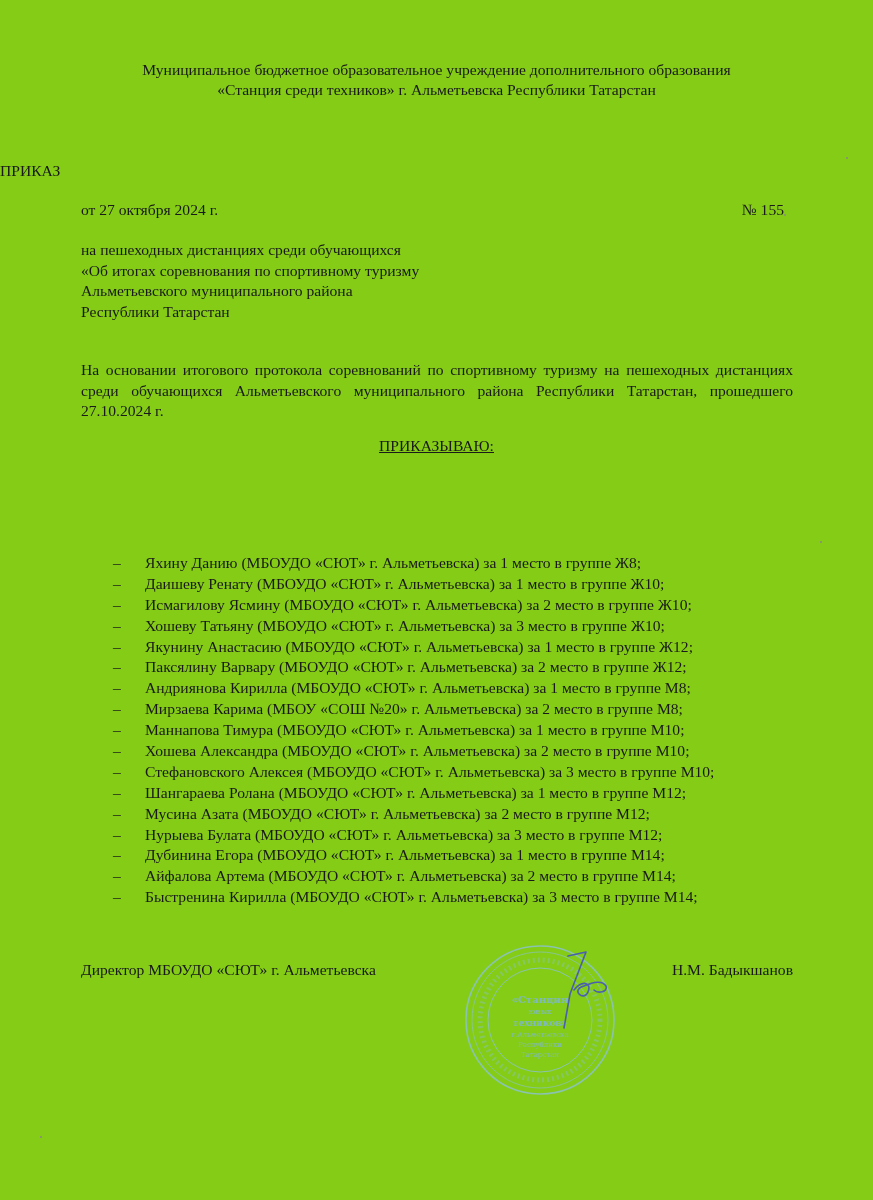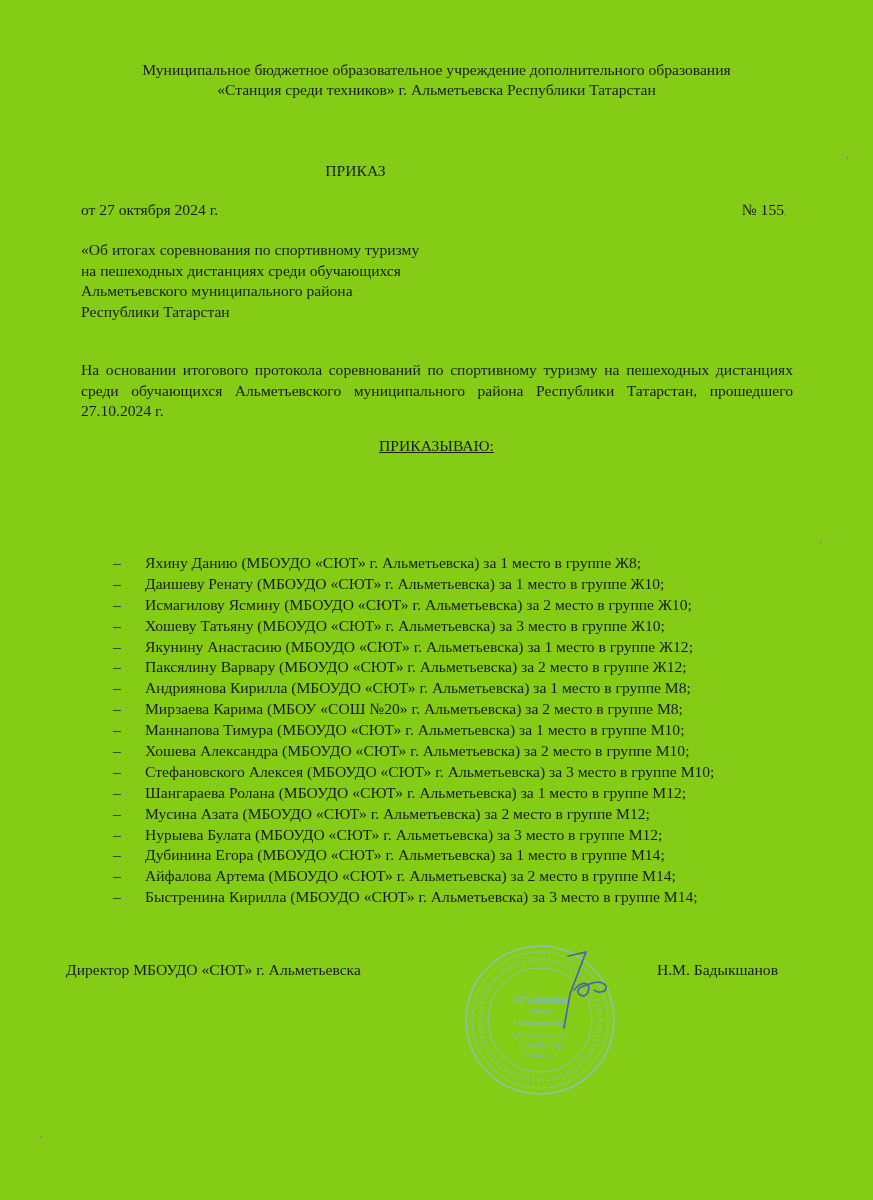--- a/index.html
+++ b/index.html
@@ -28,23 +28,21 @@
       left: 80px;
       width: 713px;
       text-align: center;
       line-height: 20px;
     }
     .title {
       position: absolute;
       top: 161px;
       left: 0;
       width: 693px;
-      text-align: center;
-      line-height: 20px;
-      padding-left: 9px;
+      line-height: 20px;
     }
     .date-row {
       position: absolute;
       top: 200px;
       left: 81px;
       width: 703px;
       display: flex;
       justify-content: space-between;
       line-height: 20px;
     }
@@ -106,21 +104,21 @@
       line-height: 20.9px;
       white-space: nowrap;
     }
     .winners .dash {
       width: 32px;
       flex: 0 0 32px;
     }
     .signature {
       position: absolute;
       top: 960px;
-      left: 66px;
+      left: 81px;
       width: 712px;
       display: flex;
       justify-content: space-between;
       line-height: 20px;
     }
     .stamp {
       position: absolute;
       left: 460px;
       top: 938px;
       width: 160px;
@@ -144,22 +142,22 @@
   </div>
 
   <div class="title">ПРИКАЗ</div>
 
   <div class="date-row">
     <span>от 27 октября 2024 г.</span>
     <span>№ 155</span>
   </div>
 
   <div class="subject">
+    <div>на пешеходных дистанциях среди обучающихся</div>
     <div>«Об итогах соревнования по спортивному туризму</div>
-    <div>на пешеходных дистанциях среди обучающихся</div>
     <div>Альметьевского муниципального района</div>
     <div>Республики Татарстан</div>
   </div>
 
   <div class="basis">На основании итогового протокола соревнований по спортивному туризму на пешеходных дистанциях среди обучающихся Альметьевского муниципального района Республики Татарстан, прошедшего 27.10.2024 г.</div>
 
   <div class="order-word">ПРИКАЗЫВАЮ:</div>
 
 
   <ul class="winners">

